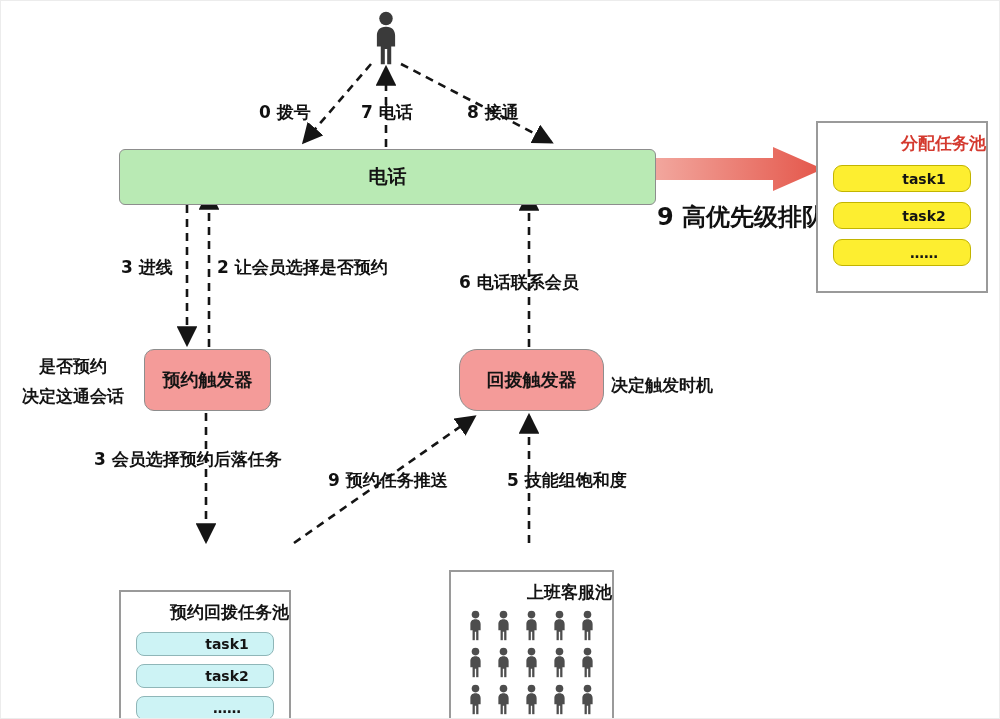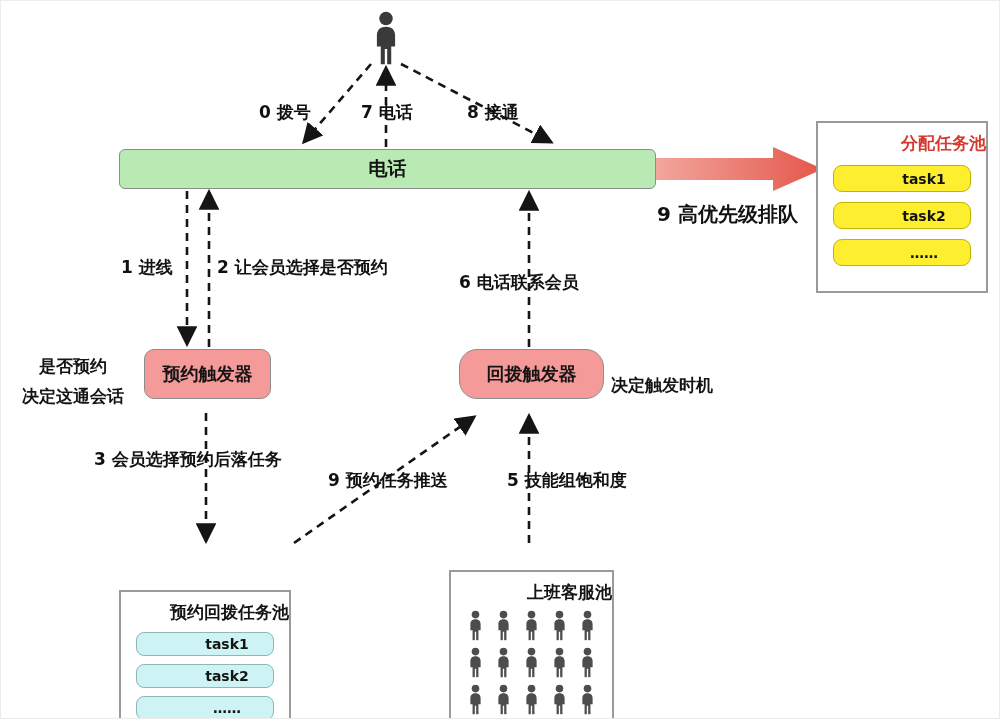--- a/index.html
+++ b/index.html
@@ -27,32 +27,32 @@
     fill:none;
     marker-end:url(#ah);
   }
   .label {
     position:absolute;
     font-size:17px;
     font-weight:600;
     white-space:nowrap;
     color:#111;
   }
-  .label.big { font-size:20px; font-weight:700; }
+  .label.big { font-size:24px; font-weight:700; }
   .phone-bar {
     position:absolute; left:118px; top:148px;
-    width:537px; height:40px;
+    width:537px; height:56px;
     border:1px solid #8d8d8d;
     border-radius:6px;
     display:flex; align-items:center; justify-content:center;
     font-size:19px; font-weight:700;
   }
   .trigger {
     position:absolute;
-    height:50px;
+    height:62px;
     border:1px solid #8d8d8d;
     border-radius:10px;
     display:flex; align-items:center; justify-content:center;
     font-size:18px; font-weight:700;
   }
   .trigger.reservation { left:143px; top:348px; width:127px; }
   .trigger.callback    { left:458px; top:348px; width:145px;border-radius:18px; }
   .pool {
     position:absolute;
     background:#ffffff;
@@ -139,21 +139,21 @@
   </svg>
 
   <div class="phone-bar" style="background: rgb(185, 234, 180);">
     <span>电话</span>
   </div>
 
   <div class="label" style="left:258px; top:100px;">0 拨号</div>
   <div class="label" style="left:360px; top:100px;">7 电话</div>
   <div class="label" style="left:466px; top:100px;">8 接通</div>
   <div class="label big" style="left:656px; top:200px;">9 高优先级排队</div>
-  <div class="label" style="left:120px; top:255px;">1 进线</div>
+  <div class="label" style="left:120px; top:255px;">3 进线</div>
   <div class="label" style="left:216px; top:255px;">2 让会员选择是否预约</div>
   <div class="label" style="left:458px; top:270px;">6 电话联系会员</div>
   <div class="label" style="left:93px;  top:447px;">3 会员选择预约后落任务</div>
   <div class="label" style="left:327px; top:468px;">9 预约任务推送</div>
   <div class="label" style="left:506px; top:468px;">5 技能组饱和度</div>
 
   <div class="trigger reservation" style="background: rgb(244, 155, 153);">
     <span>预约触发器</span>
   </div>
   <div class="note left">

